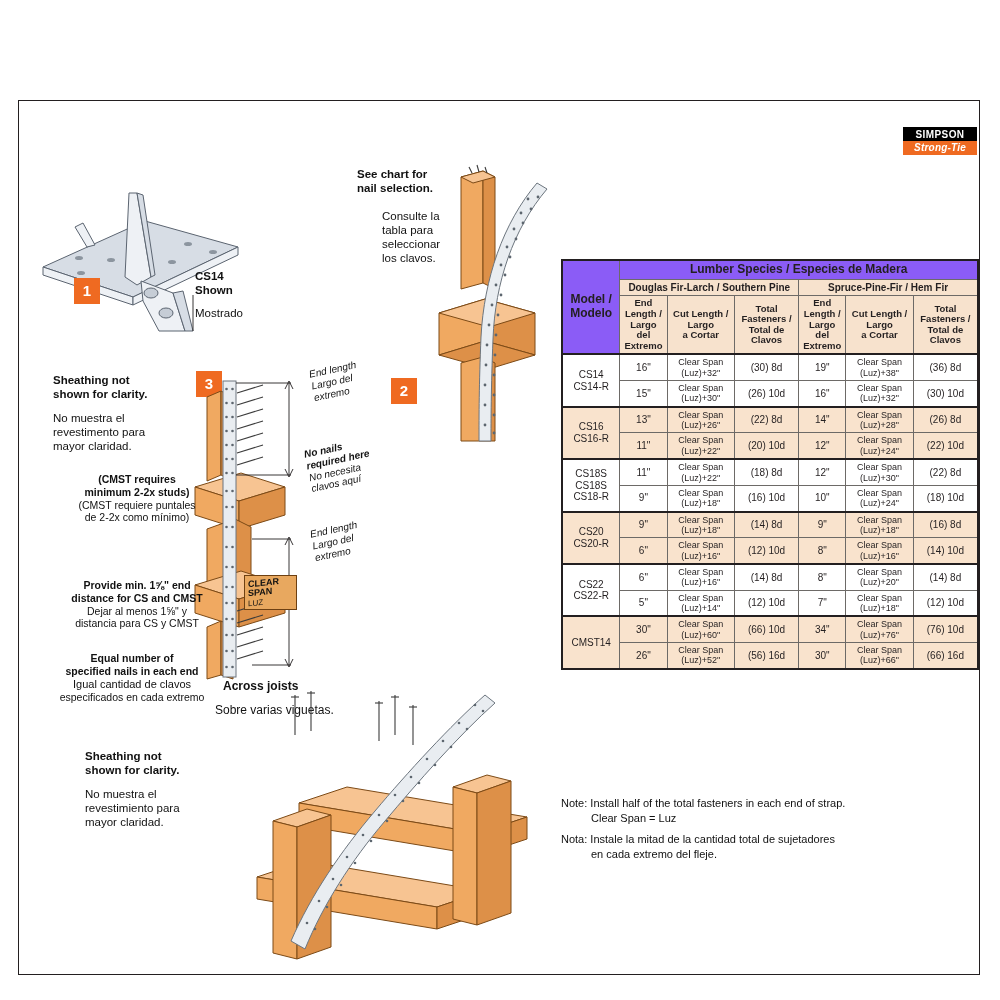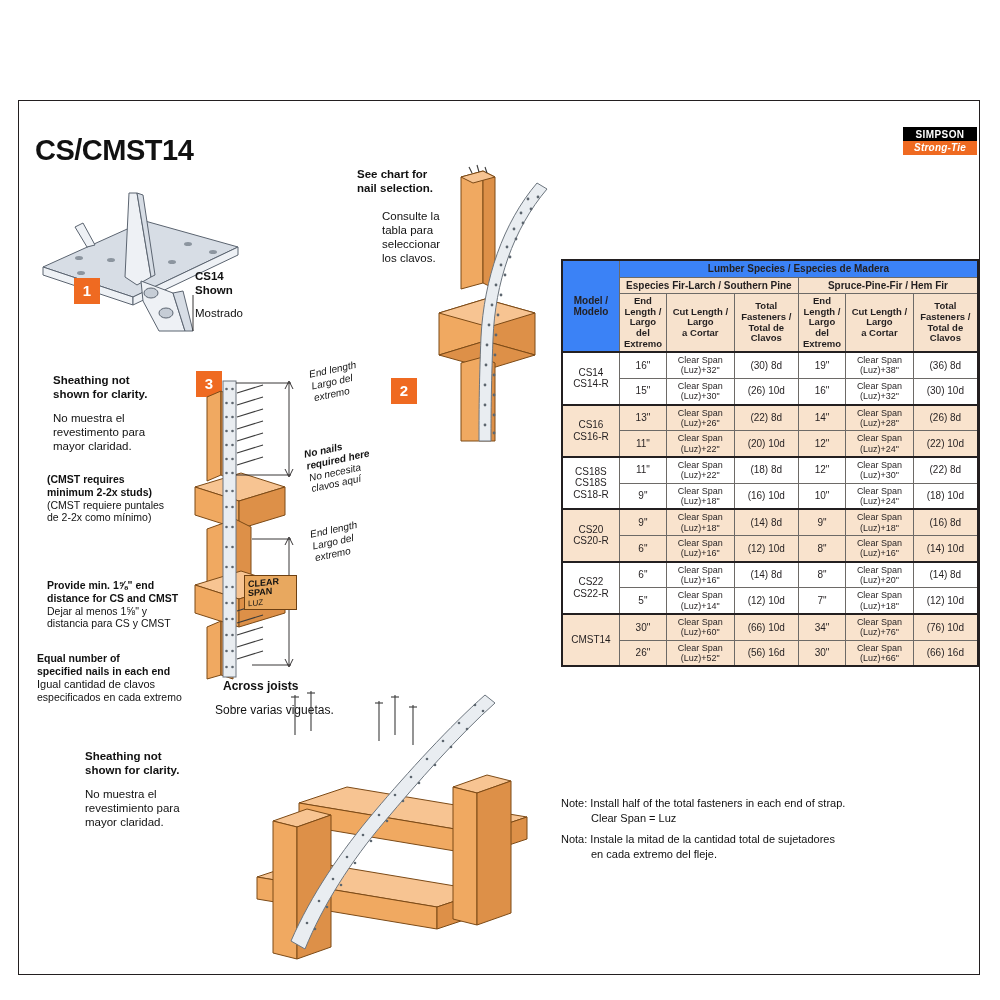--- a/index.html
+++ b/index.html
@@ -19,39 +19,39 @@
   #title{left:34px;top:133px;font-size:29px;font-weight:bold;letter-spacing:-0.5px;}
   #logo{left:902px;top:138px;width:74px;}
   .logo-top{background:#000;color:#fff;font-size:10px;font-weight:bold;
     text-align:center;letter-spacing:0.4px;padding:2px 0 1px;}
   .logo-bot{background:#ef6a21;color:#fff;font-size:10px;font-weight:bold;
     text-align:center;letter-spacing:0.2px;padding:1px 0 2px;font-style:italic;}
 
   
   .tb{font-size:11.5px;line-height:1.22;}
   .tb b,.bold{font-weight:bold;}
-  .rt{text-align:left;}
+  .rt{text-align:center;}
 
   
   .callout{
     background:#ef6a21;color:#fff;font-weight:bold;font-size:15px;
     width:26px;height:26px;line-height:26px;text-align:center;
   }
 
   
   .rot{transform:rotate(-12deg);transform-origin:0 0;font-size:10px;line-height:1.18;font-style:italic;}
 
   
   #tablewrap{left:560px;top:258px;width:418px;}
   table.spec{border-collapse:collapse;width:418px;font-size:9px;color:#231f20;}
   table.spec td,table.spec th{
     border:1px solid #6d6a67;text-align:center;vertical-align:middle;
     padding:2px 1px;font-weight:normal;line-height:1.15;
   }
-  table.spec .hd{background:#3b82f6;font-weight:bold;font-size:10px;}
+  table.spec .hd{background:#8b5cf6;font-weight:bold;font-size:12px;}
   table.spec .hd2{background:#f7e2cd;font-weight:bold;font-size:10px;}
   table.spec .hd3{background:#f7e2cd;font-weight:bold;font-size:9.5px;line-height:1.12;}
   tr.band td{background:#f9e3cd;}
   tr.plain td{background:#ffffff;}
   td.model{font-size:10px;line-height:1.3;}
   td.val{font-size:10px;}
   td.cut{font-size:9px;line-height:1.15;}
   #tablewrap table{border:2px solid #231f20;}
   .grpTop td{border-top:2px solid #231f20 !important;}
 
@@ -71,21 +71,20 @@
   .nail{stroke:#3b3b3b;stroke-width:1.1;fill:none;}
   .lead{stroke:#231f20;stroke-width:0.9;fill:none;}
   .dim{stroke:#231f20;stroke-width:0.9;fill:none;}
 </style>
 </head>
 <body>
 
 <div id="page">
  <div id="sheet">
 
-  <div class="abs" id="title" style="left:16px;top:33px;">CS/CMST14</div>
 
   <div class="abs" id="logo" style="left:884px;top:26px;">
     <div class="logo-top">SIMPSON</div>
     <div class="logo-bot">Strong-Tie</div>
   </div>
 
   <div class="abs" style="left:14px;top:80px;">
     <svg width="230" height="150" viewBox="0 0 230 150">
       <polygon class="metal" points="10,86 112,40 205,66 100,116"></polygon>
       <polygon class="metal-l" points="10,86 100,116 100,124 10,94"></polygon>
@@ -418,21 +417,21 @@
     <table class="spec">
       <thead>
         <tr>
           <td class="hd" rowspan="3" style="width:58px;">
             <div>Model /</div>
             <div>Modelo</div>
           </td>
           <td class="hd" colspan="6">Lumber Species / Especies de Madera</td>
         </tr>
         <tr>
-          <td class="hd2" colspan="3">Especies Fir-Larch / Southern Pine</td>
+          <td class="hd2" colspan="3">Douglas Fir-Larch / Southern Pine</td>
           <td class="hd2" colspan="3">Spruce-Pine-Fir / Hem Fir</td>
         </tr>
         <tr>
           <td class="hd3" style="width:46px;">
             <div>End</div>
             <div>Length /</div>
             <div>Largo</div>
             <div>del</div>
             <div>Extremo</div>
           </td>

